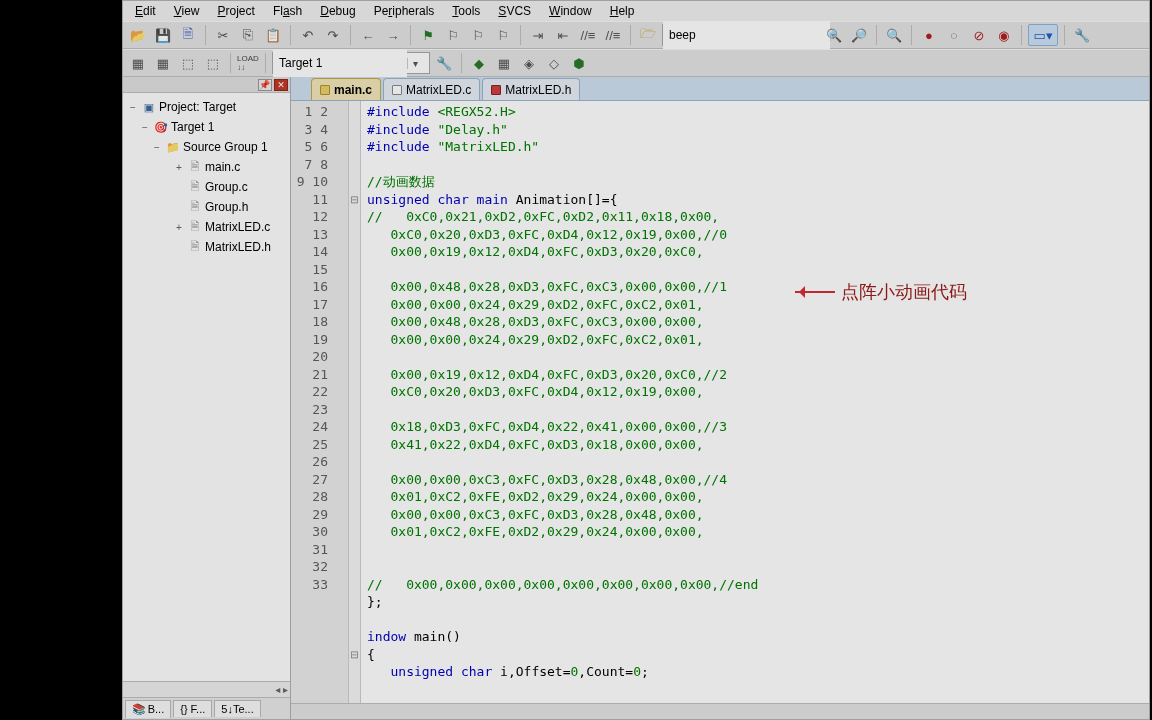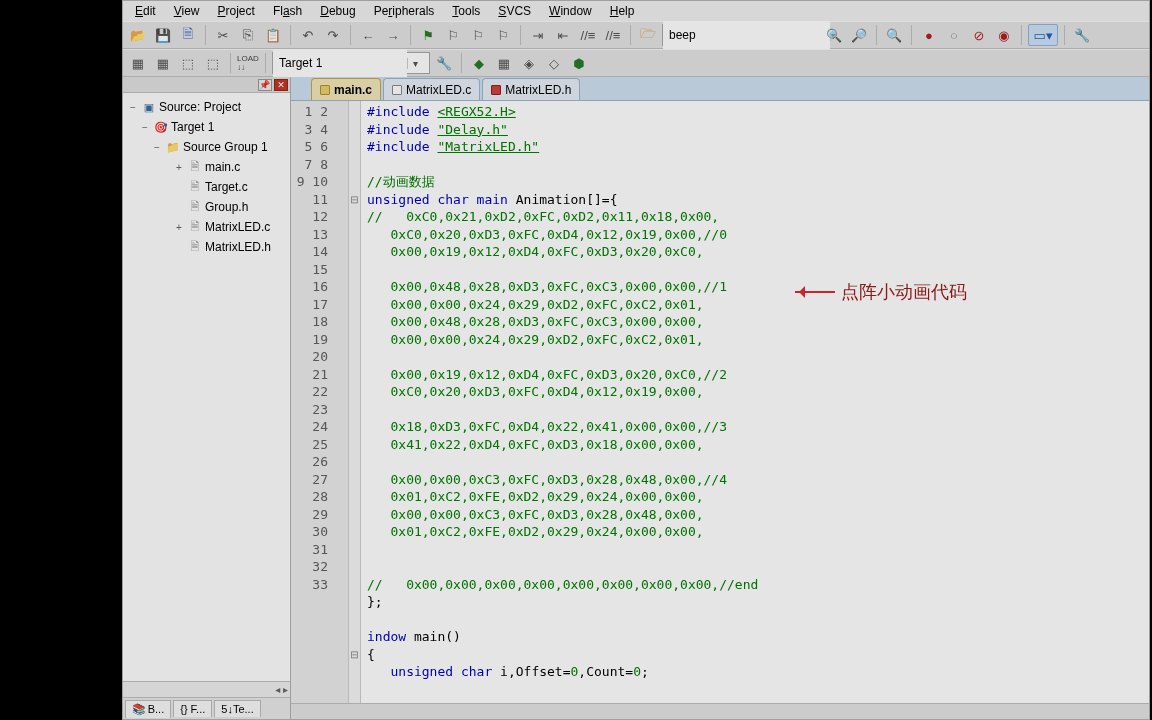--- a/index.html
+++ b/index.html
@@ -134,21 +134,21 @@
 .code {
   flex:1;
   font-family:Consolas,monospace;
   font-size:13px; line-height:17.5px;
   padding:2px 6px;
   white-space:pre;
   color:#000;
   overflow:hidden;
 }
 .kw{color:#0000c8;}
-.str{color:#008000;text-decoration:underline;}
+.str{color:#008000;}
 .cmt{color:#008000;}
 .num{color:#008000;text-align:right;}
 .code-type{color:#0000c8;}
 
 .annotation {
   position:absolute;
   left:795px; top:280px;
   display:flex; align-items:center;
   font-size:18px; color:#8b1a1a;
   font-family:"Microsoft YaHei","SimSun",sans-serif;
@@ -253,41 +253,41 @@
 
     <div class="sidebar">
       <div class="side-header">
         <div class="sbtn">📌</div>
         <div class="sbtn close">✕</div>
       </div>
       <div class="tree">
         <div class="tree-row in0">
           <span class="exp">−</span>
           <span class="ticon prj">▣</span>
-          <span>Source: Project</span>
+          <span>Project: Target</span>
         </div>
         <div class="tree-row in1">
           <span class="exp">−</span>
           <span class="ticon folder">🎯</span>
           <span>Target 1</span>
         </div>
         <div class="tree-row in2">
           <span class="exp">−</span>
           <span class="ticon folder">📁</span>
           <span>Source Group 1</span>
         </div>
         <div class="tree-row in3">
           <span class="exp">+</span>
           <span class="ticon file">🗎</span>
           <span>main.c</span>
         </div>
         <div class="tree-row in3">
           <span class="exp"></span>
           <span class="ticon file">🗎</span>
-          <span>Target.c</span>
+          <span>Group.c</span>
         </div>
         <div class="tree-row in3">
           <span class="exp"></span>
           <span class="ticon file">🗎</span>
           <span>Group.h</span>
         </div>
         <div class="tree-row in3">
           <span class="exp">+</span>
           <span class="ticon file">🗎</span>
           <span>MatrixLED.c</span>

